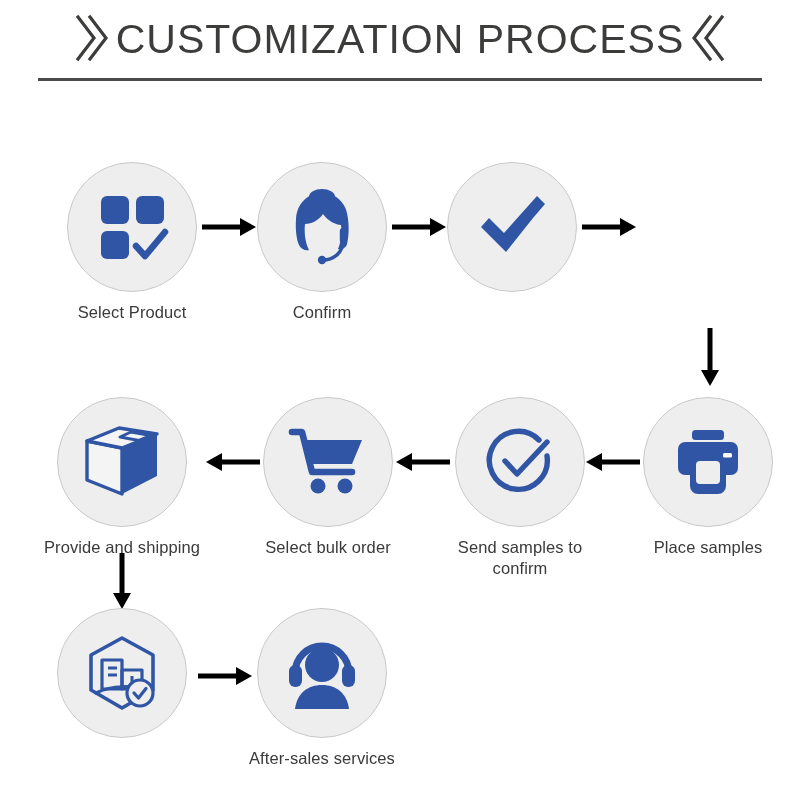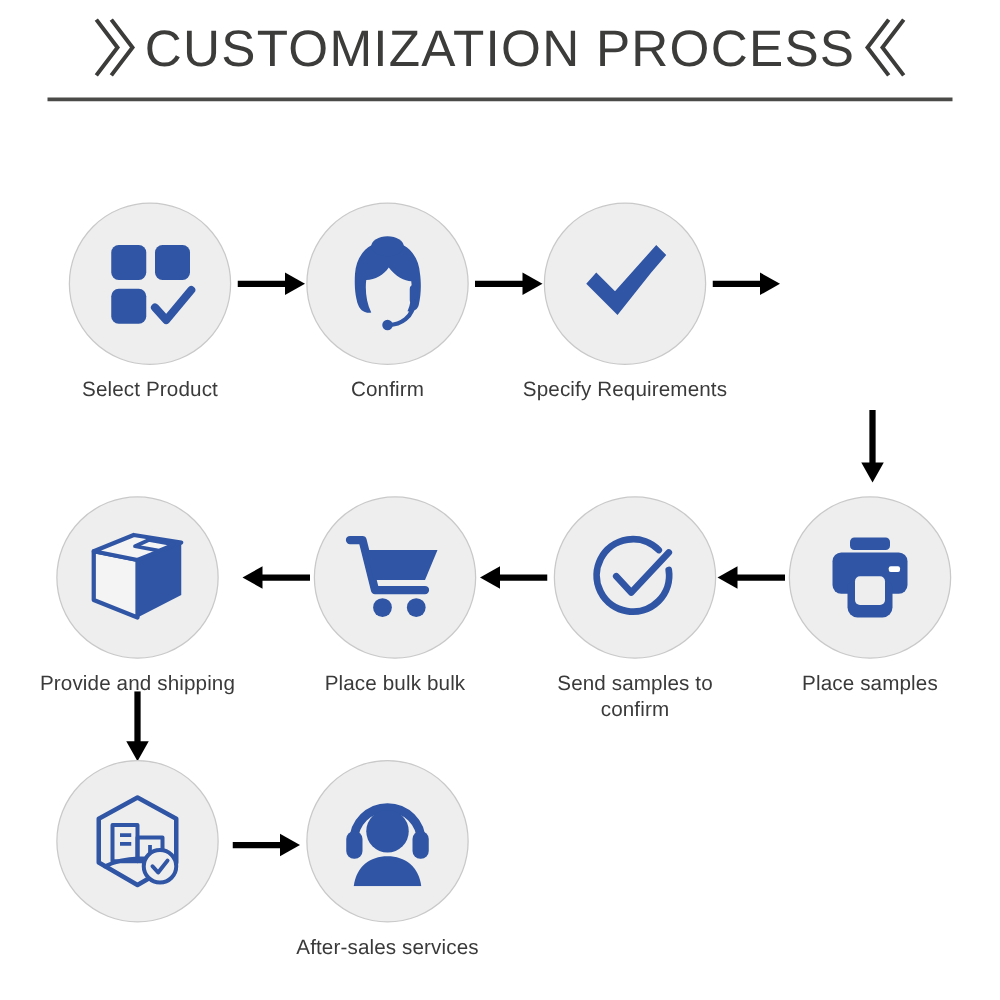--- a/index.html
+++ b/index.html
@@ -53,21 +53,21 @@
 
   .divider {
     position: absolute;
     left: 38px; top: 78px;
     width: 724px;
     height: 3px;
     background: #4a4a48;
   }
 
   
-  .flow { position: absolute; left: 0; top: 0; width: 760px; height: 800px; }
+  .flow { position: absolute; left: 12px; top: 0; width: 760px; height: 800px; }
 
   .node {
     position: absolute;
     width: 176px;
     display: flex;
     flex-direction: column;
     align-items: center;
   }
   .circle {
     width: 130px; height: 130px;
@@ -227,21 +227,20 @@
     </div>
 
     <div class="node" style="left:412px; top:162px;">
       <div class="circle">
         <span>
           <svg width="78" height="78" viewBox="0 0 78 78">
             <path d="M8 39 L16 30 L31 45 L64 8 L72 16 L60 30 L33 64 Z" fill="#2f55a4"></path>
           </svg>
         </span>
       </div>
-      <div class="node-label">Specify Requirements</div>
     </div>
 
 
     <div class="node" style="left:608px; top:397px;">
       <div class="circle">
         <span>
           <svg width="76" height="70" viewBox="0 0 76 70">
             <rect x="22" y="3" width="32" height="10" rx="3.5" fill="#2f55a4"></rect>
             <rect x="8" y="15" width="60" height="33" rx="7" fill="#2f55a4"></rect>
             <rect x="53" y="26" width="9" height="4.5" rx="1.6" fill="#fff"></rect>
@@ -269,21 +268,21 @@
       <div class="circle">
         <span>
           <svg width="80" height="72" viewBox="0 0 80 72">
             <path d="M4 6 h10 l10 40 h40" fill="none" stroke="#2f55a4" stroke-width="6.6" stroke-linecap="round" stroke-linejoin="round"></path>
             <path d="M17 14 H74 L64 38 H23 Z" fill="#2f55a4"></path>
             <circle cx="30" cy="60" r="7.5" fill="#2f55a4"></circle>
             <circle cx="57" cy="60" r="7.5" fill="#2f55a4"></circle>
           </svg>
         </span>
       </div>
-      <div class="node-label">Place bulk bulk</div>
+      <div class="node-label">Select bulk order</div>
     </div>
 
     <div class="node" style="left:22px; top:397px;">
       <div class="circle">
         <span>
           <svg width="82" height="76" viewBox="0 0 82 76">
 
             <path d="M41 24 L76 10 L76 52 L41 70 Z" fill="#2f55a4"></path>
 
             <path d="M6 17 L41 24 L41 70 L6 56 Z" fill="#f4f4f4" stroke="#2f55a4" stroke-width="3.4" stroke-linejoin="round"></path>

